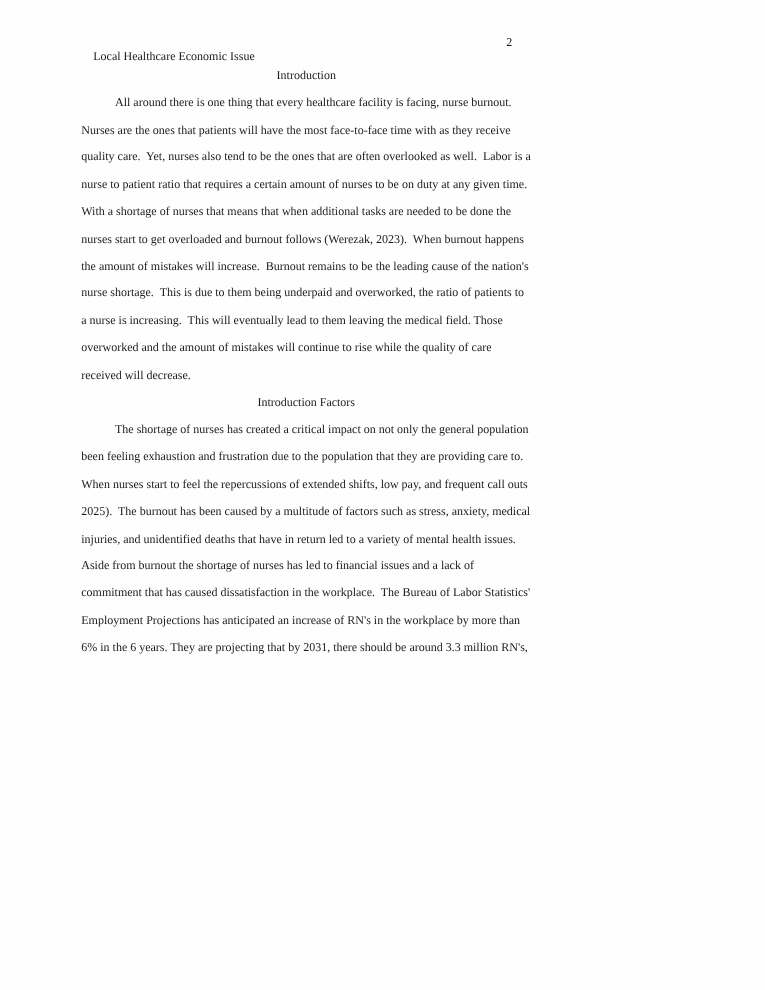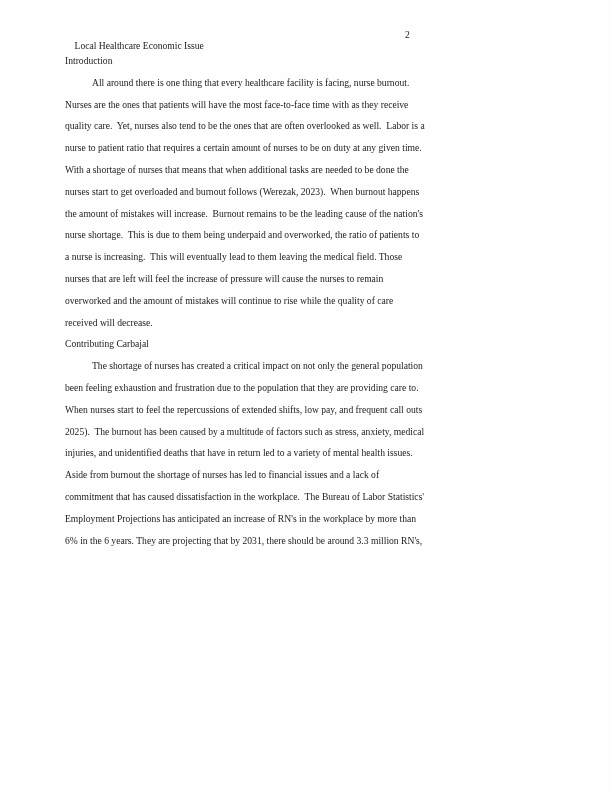--- a/index.html
+++ b/index.html
@@ -35,20 +35,21 @@
     left: 65px;
     top: 50px;
     width: 360px;
   }
   .line {
     white-space: pre;
     line-height: 21.8px;
     height: 21.8px;
   }
   .heading {
+    text-align: center;
     line-height: 21.8px;
     height: 21.8px;
     white-space: pre;
   }
   .indent {
     padding-left: 27px;
   }
 </style>
 </head>
 <body>
@@ -66,25 +67,24 @@
 
     <div class="line indent">All around there is one thing that every healthcare facility is facing, nurse burnout.</div>
     <div class="line">Nurses are the ones that patients will have the most face-to-face time with as they receive</div>
     <div class="line">quality care.  Yet, nurses also tend to be the ones that are often overlooked as well.  Labor is a</div>
     <div class="line">nurse to patient ratio that requires a certain amount of nurses to be on duty at any given time.</div>
     <div class="line">With a shortage of nurses that means that when additional tasks are needed to be done the</div>
     <div class="line">nurses start to get overloaded and burnout follows (Werezak, 2023).  When burnout happens</div>
     <div class="line">the amount of mistakes will increase.  Burnout remains to be the leading cause of the nation's</div>
     <div class="line">nurse shortage.  This is due to them being underpaid and overworked, the ratio of patients to</div>
     <div class="line">a nurse is increasing.  This will eventually lead to them leaving the medical field. Those</div>
-    <div class="line">nurses that are left will feel the increase of pressure will cause the nurses to remain</div>
     <div class="line">overworked and the amount of mistakes will continue to rise while the quality of care</div>
     <div class="line">received will decrease.</div>
 
-    <div class="heading">Contributing Carbajal</div>
+    <div class="heading">Introduction Factors</div>
 
     <div class="line indent">The shortage of nurses has created a critical impact on not only the general population</div>
     <div class="line">been feeling exhaustion and frustration due to the population that they are providing care to.</div>
     <div class="line">When nurses start to feel the repercussions of extended shifts, low pay, and frequent call outs</div>
     <div class="line">2025).  The burnout has been caused by a multitude of factors such as stress, anxiety, medical</div>
     <div class="line">injuries, and unidentified deaths that have in return led to a variety of mental health issues.</div>
     <div class="line">Aside from burnout the shortage of nurses has led to financial issues and a lack of</div>
     <div class="line">commitment that has caused dissatisfaction in the workplace.  The Bureau of Labor Statistics'</div>
     <div class="line">Employment Projections has anticipated an increase of RN's in the workplace by more than</div>
     <div class="line">6% in the 6 years. They are projecting that by 2031, there should be around 3.3 million RN's,</div>

